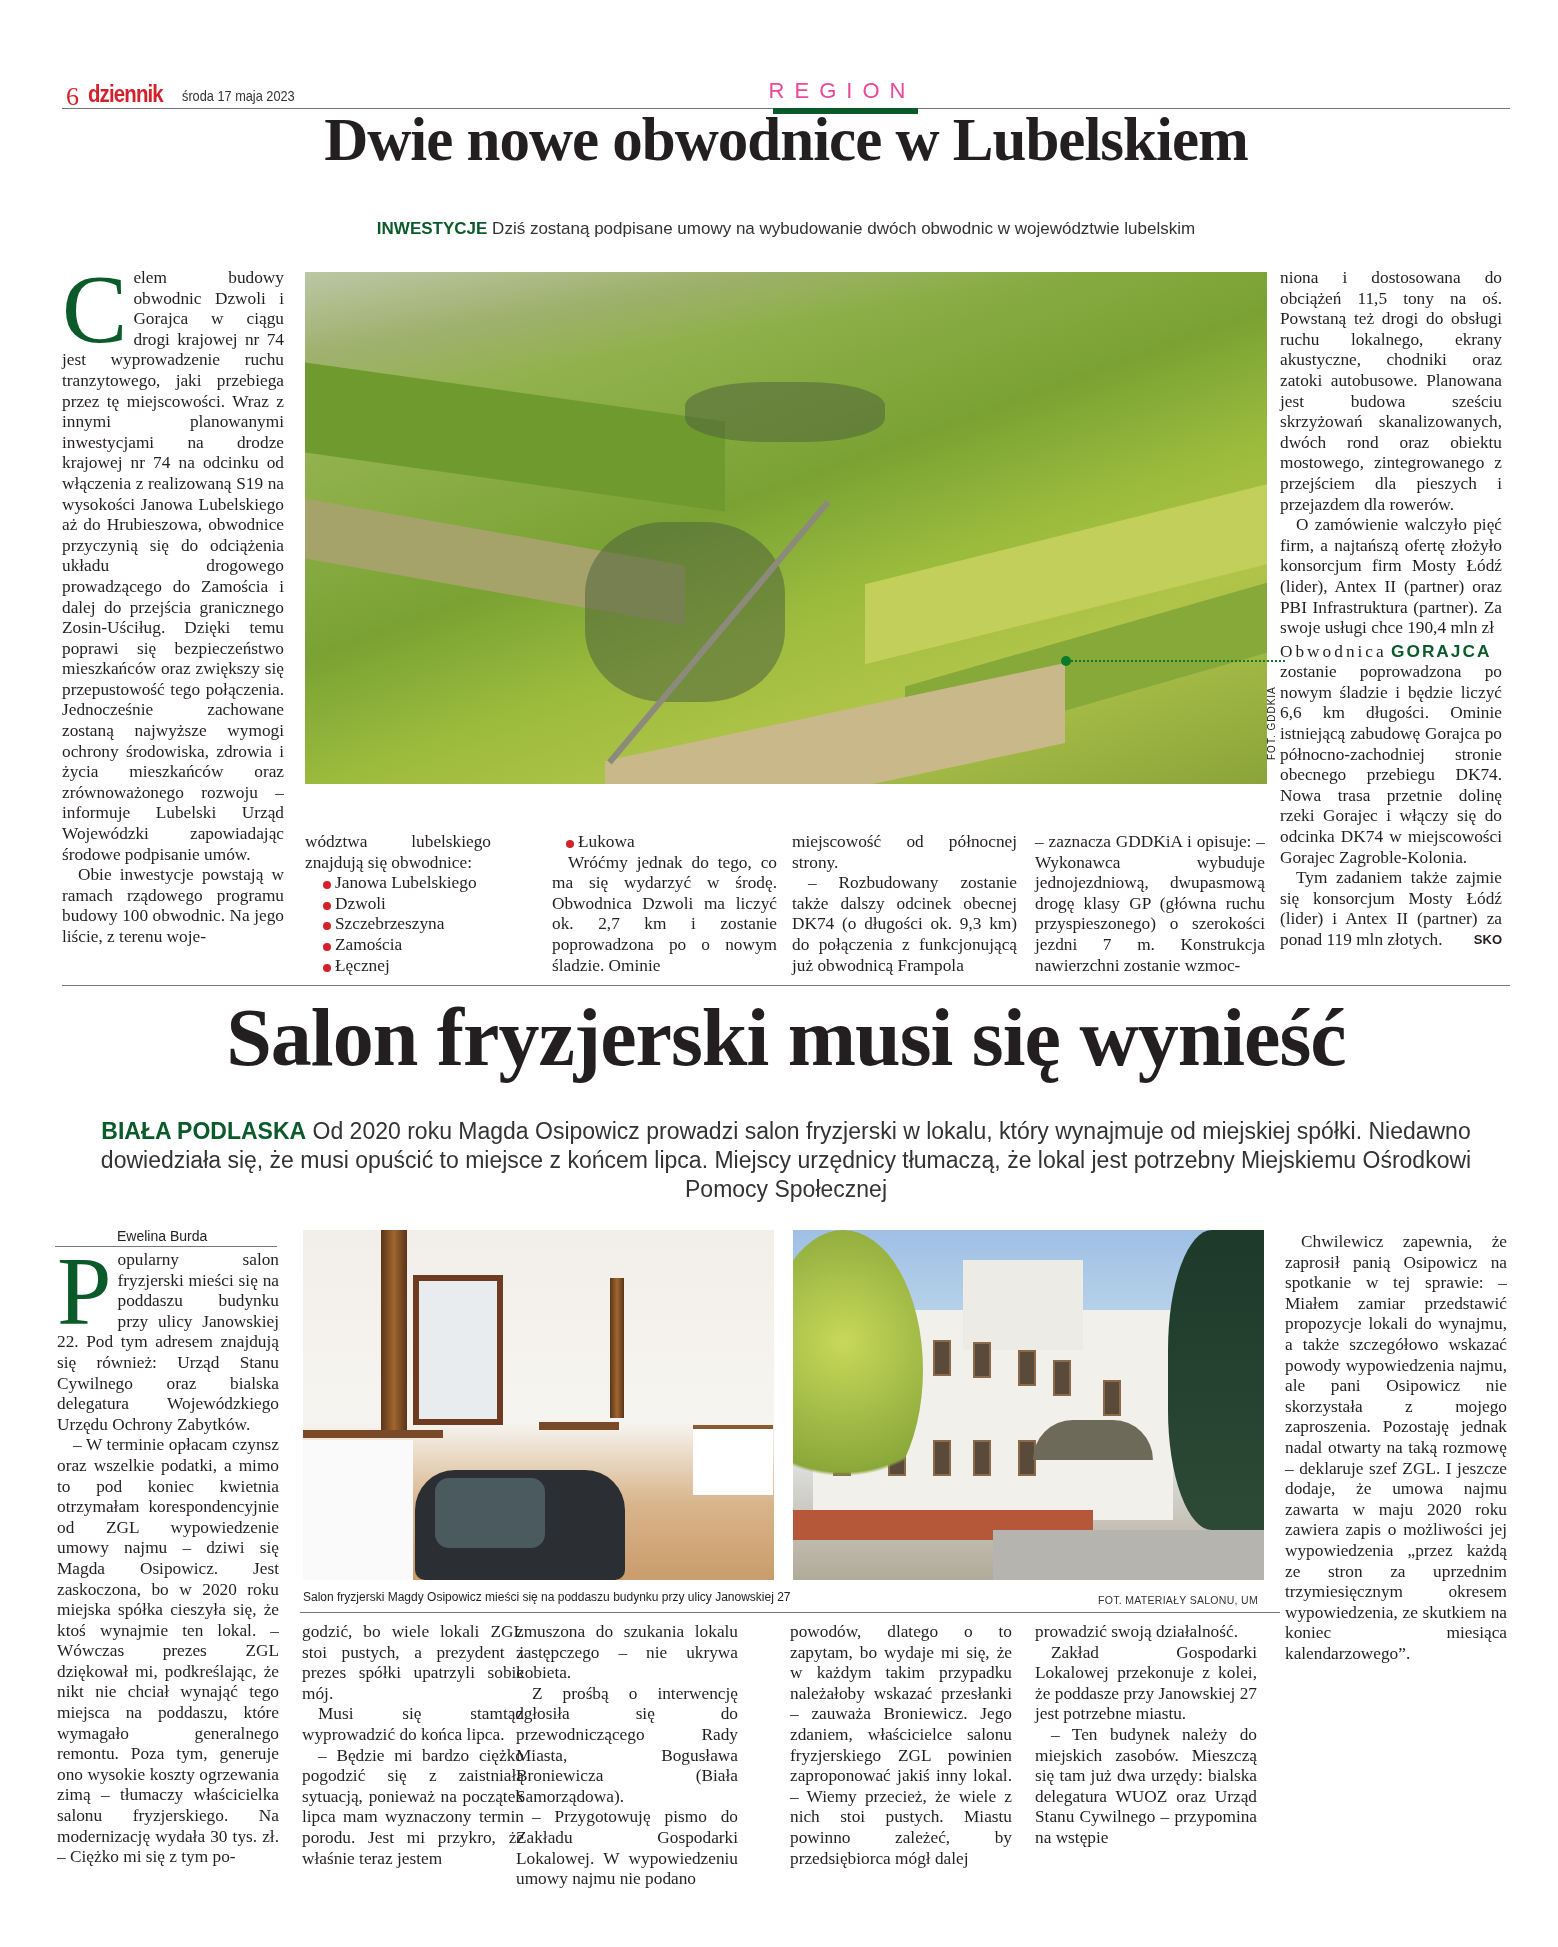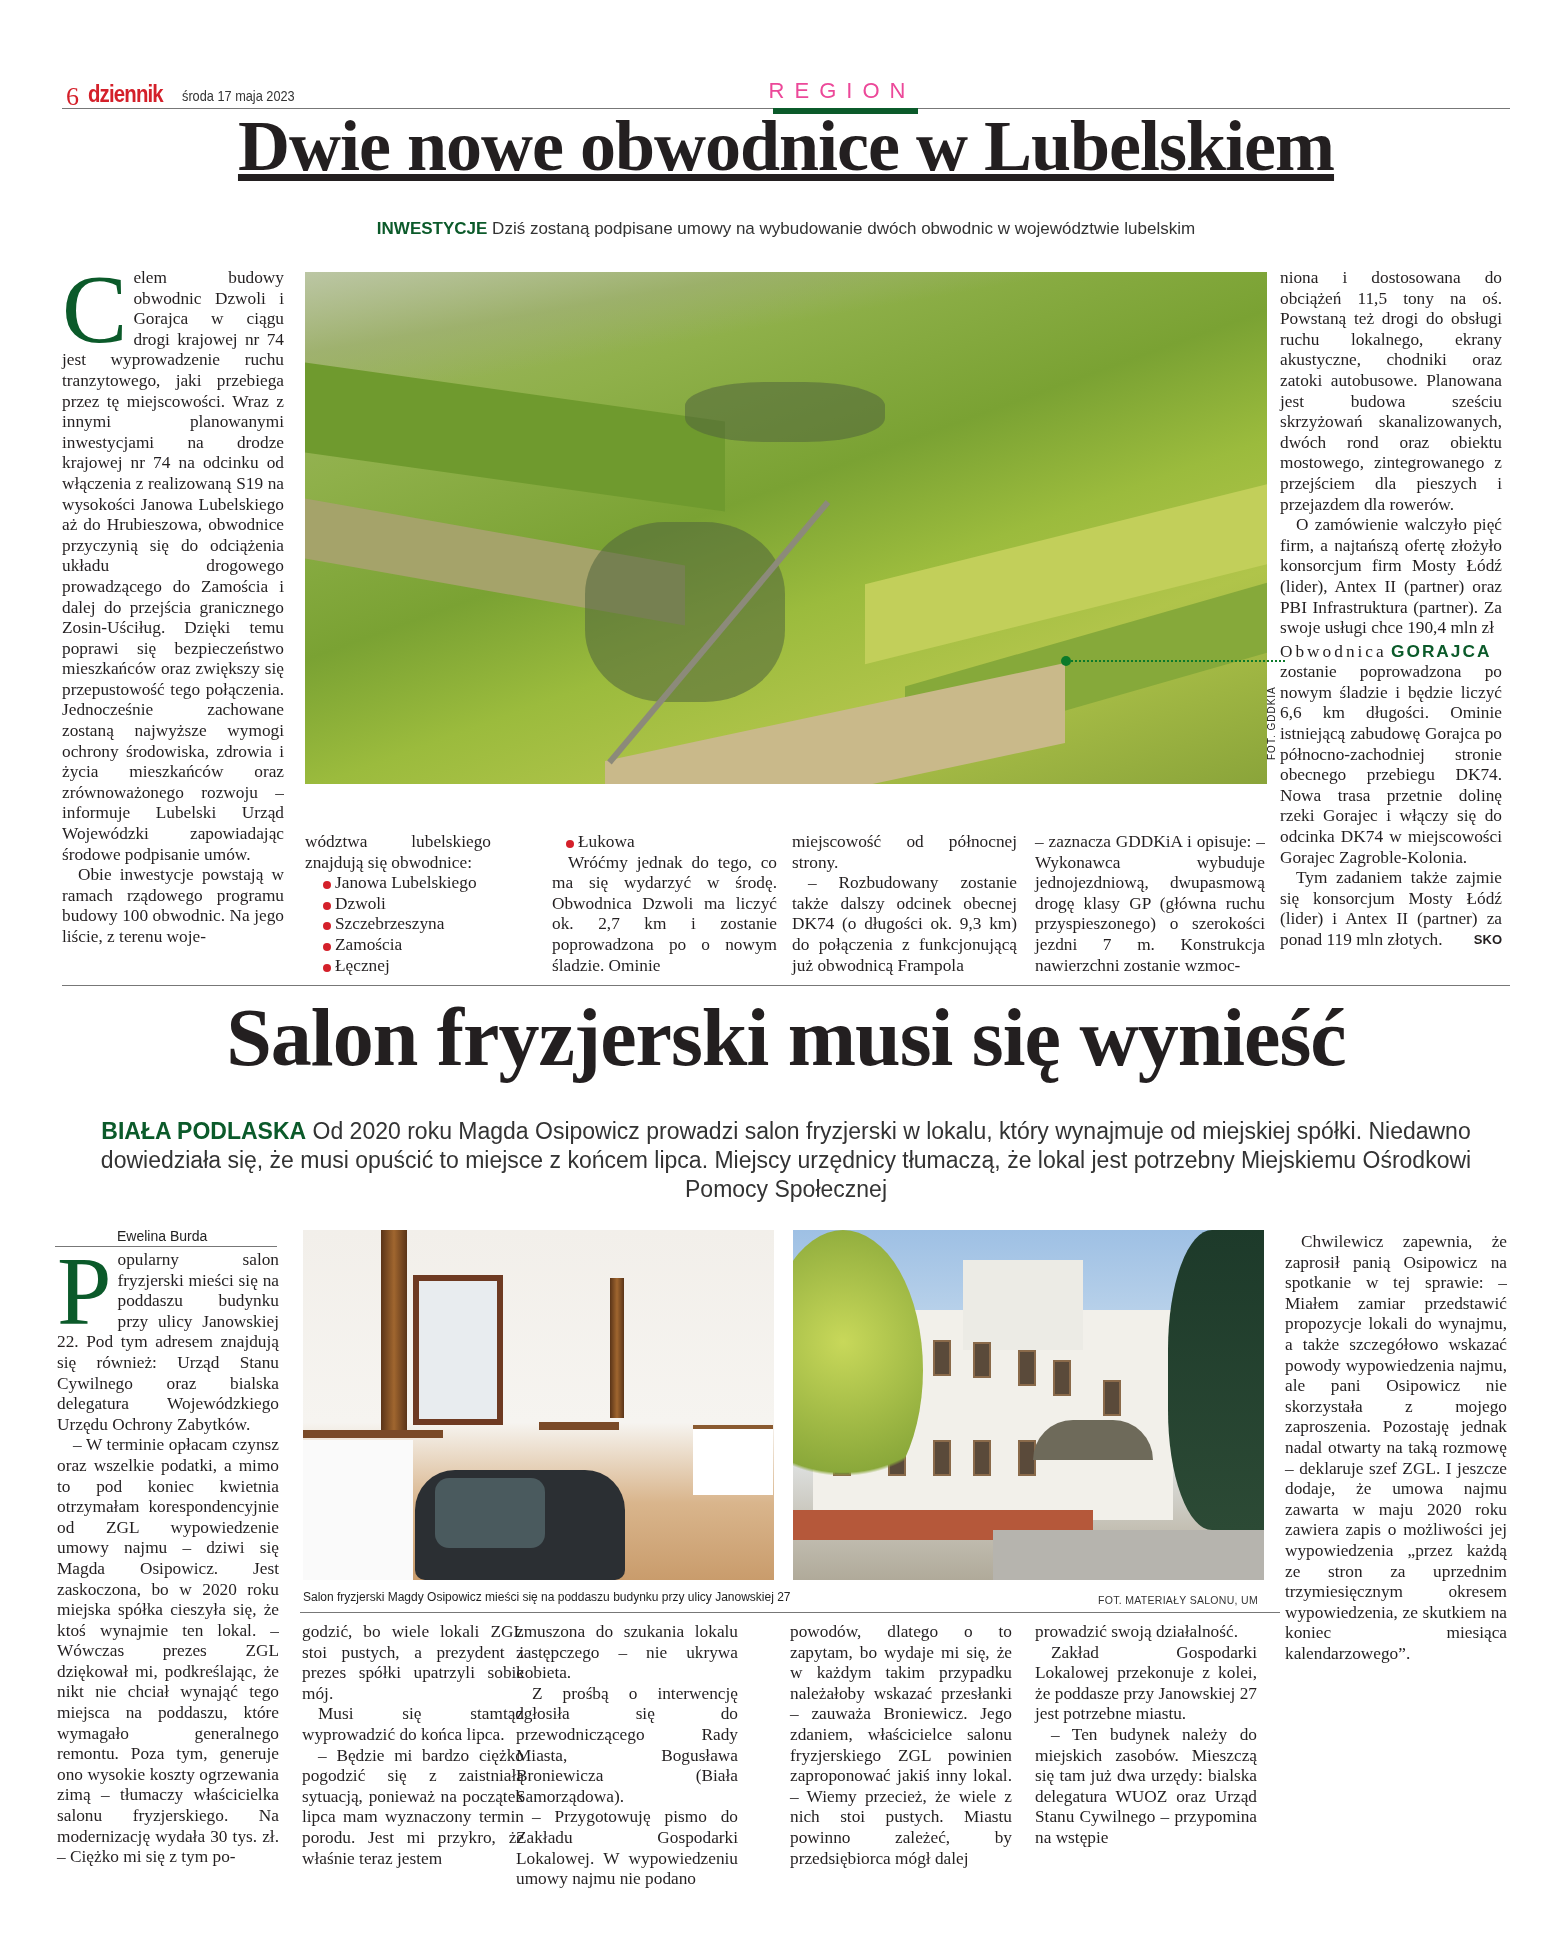--- a/index.html
+++ b/index.html
@@ -9,21 +9,21 @@
   
   .page-header { position: absolute; left: 62px; top: 78px; width: 1448px; height: 32px; }
   .page-num { position: absolute; left: 4px; top: 4px; font-family: "Liberation Serif", serif; font-size: 26px; color: #d4202a; }
   .logo { position: absolute; left: 26px; top: 2px; font-family: "Liberation Sans", sans-serif; font-weight: bold; font-size: 24px; color: #d4202a; letter-spacing: -1px; transform: scaleX(0.85); transform-origin: left; }
   .date { position: absolute; left: 120px; top: 9px; font-family: "Liberation Sans", sans-serif; font-size: 15px; color: #333; transform: scaleX(0.85); transform-origin: left; }
   .header-rule { position: absolute; left: 0; right: 0; top: 30px; height: 1px; background: #777; }
   .section-label { position: absolute; left: 700px; top: 0px; width: 160px; text-align: center; font-family: "Liberation Sans", sans-serif; font-size: 22px; letter-spacing: 10px; color: #ec4899; font-weight: normal; }
   .section-bar { position: absolute; left: 711px; top: 30px; width: 145px; height: 6px; background: #0b5a2a; }
 
   .headline { position: absolute; left: 62px; width: 1448px; text-align: center; font-family: "Liberation Serif", serif; font-weight: bold; color: #231f20; letter-spacing: -1px; }
-  .h1 { top: 106px; font-size: 72px; line-height: 80px; text-decoration: underline; }
+  .h1 { top: 100px; font-size: 61px; line-height: 80px; }
   .h2 { top: 995px; font-size: 82px; line-height: 86px; }
 
   .kicker-line { position: absolute; left: 62px; width: 1448px; text-align: center; font-family: "Liberation Sans", sans-serif; color: #333; }
   .kicker-1 { top: 219px; font-size: 17px; }
   .kicker-1 .tag { color: #0b5a2a; font-weight: bold; }
   .kicker-2 { top: 1117px; font-size: 23px; line-height: 29px; padding: 0 10px; }
   .kicker-2 .tag { color: #0b5a2a; font-weight: bold; }
 
   
   .col { position: absolute; font-family: "Liberation Serif", serif; font-size: 17.3px; line-height: 20.6px; color: #231f20; text-align: justify; hyphens: auto; }

